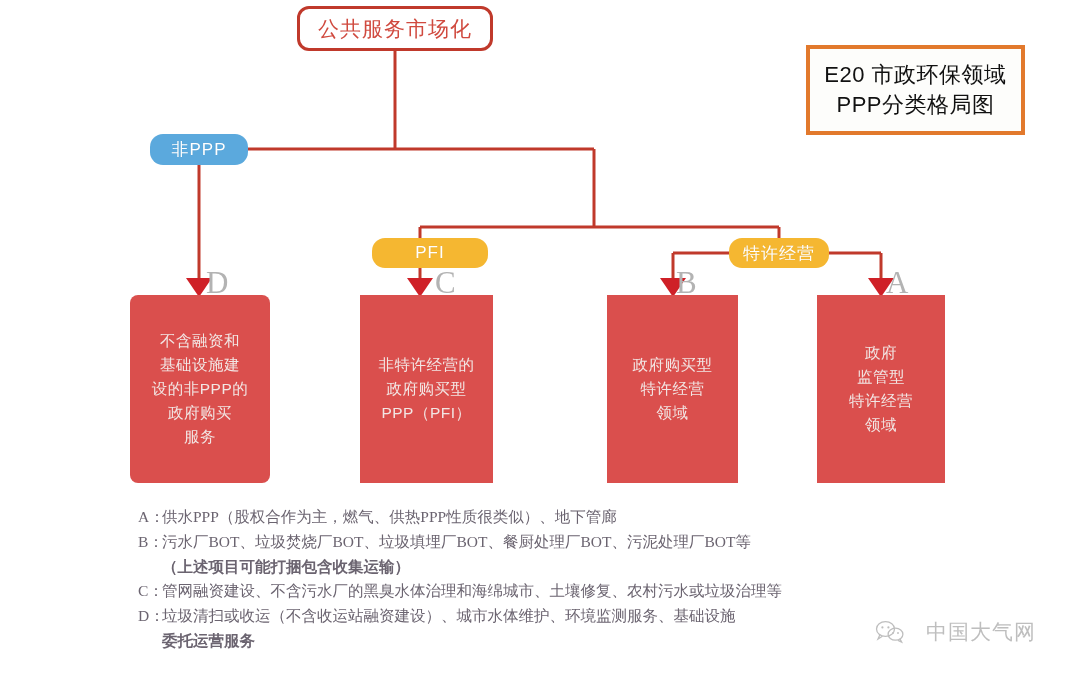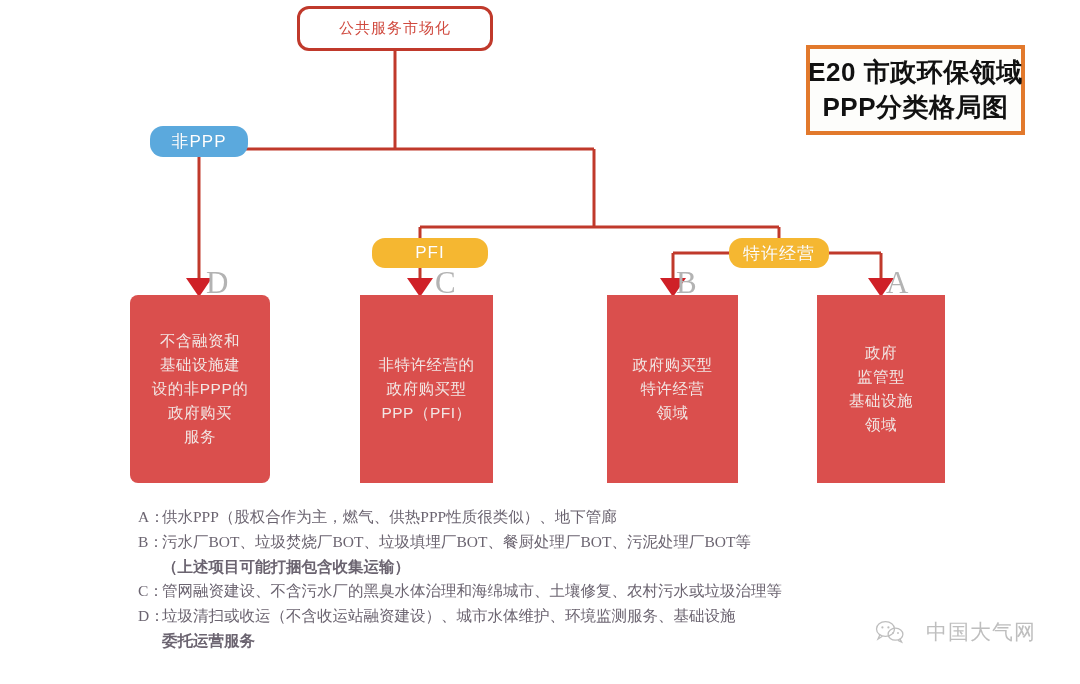--- a/index.html
+++ b/index.html
@@ -17,42 +17,42 @@
 
   
   .root-node{
     position:absolute;
     left:297px;top:6px;width:196px;height:45px;
     border:3px solid #c0392b;
     border-radius:12px;
     background:#ffffff;
     display:flex;align-items:center;justify-content:center;
     color:#d04a3f;
-    font-size:15px;
+    font-size:21px;
     letter-spacing:1px;
     z-index:5;
     box-sizing:border-box;
   }
 
   
   .pill{
     position:absolute;
     display:flex;align-items:center;justify-content:center;
     border-radius:13px;
     color:#ffffff;
     font-size:17px;
     letter-spacing:1px;
     z-index:6;
     box-sizing:border-box;
     text-shadow:0 0 1px rgba(0,0,0,.10);
   }
   .pill-blue{background:#5ba9dd;}
   .pill-amber{background:#f5b731;}
 
-  #pill-nonppp{left:150px;top:126px;width:98px;height:31px;}
+  #pill-nonppp{left:150px;top:134px;width:98px;height:31px;}
   #pill-ppp{left:540px;top:134px;width:107px;height:31px;}
   #pill-pfi{left:372px;top:238px;width:116px;height:30px;}
   #pill-franchise{left:729px;top:238px;width:100px;height:30px;}
 
   
   .leaf{
     position:absolute;
     background:#da4f4d;
     display:flex;align-items:center;justify-content:center;
     z-index:4;
@@ -91,22 +91,22 @@
     left:806px;top:45px;width:219px;height:90px;
     border:4px solid #e2792c;
     background:#fdfdfb;
     display:flex;flex-direction:column;
     align-items:center;justify-content:center;
     z-index:8;
     box-sizing:border-box;
   }
   #title-card .tline{
     color:#111111;
-    font-weight:bold;
-    font-size:26px;
+    font-weight:normal;
+    font-size:22px;
     letter-spacing:.5px;
     line-height:1.35;
     white-space:nowrap;
   }
 
   
   #legend{
     position:absolute;
     left:138px;top:505px;width:840px;
     z-index:3;
@@ -209,21 +209,21 @@
 PPP（PFI）</span>
   </div>
   <div class="leaf" id="leaf-b">
     <span class="leaf-text">政府购买型
 特许经营
 领域</span>
   </div>
   <div class="leaf" id="leaf-a">
     <span class="leaf-text">政府
 监管型
-基础设施
+特许经营
 领域</span>
   </div>
 
   <div class="leaf-letter" id="letter-d">D</div>
   <div class="leaf-letter" id="letter-c">C</div>
   <div class="leaf-letter" id="letter-b">B</div>
   <div class="leaf-letter" id="letter-a">A</div>
 
   <div id="title-card">
     <div class="tline">E20 市政环保领域</div>

